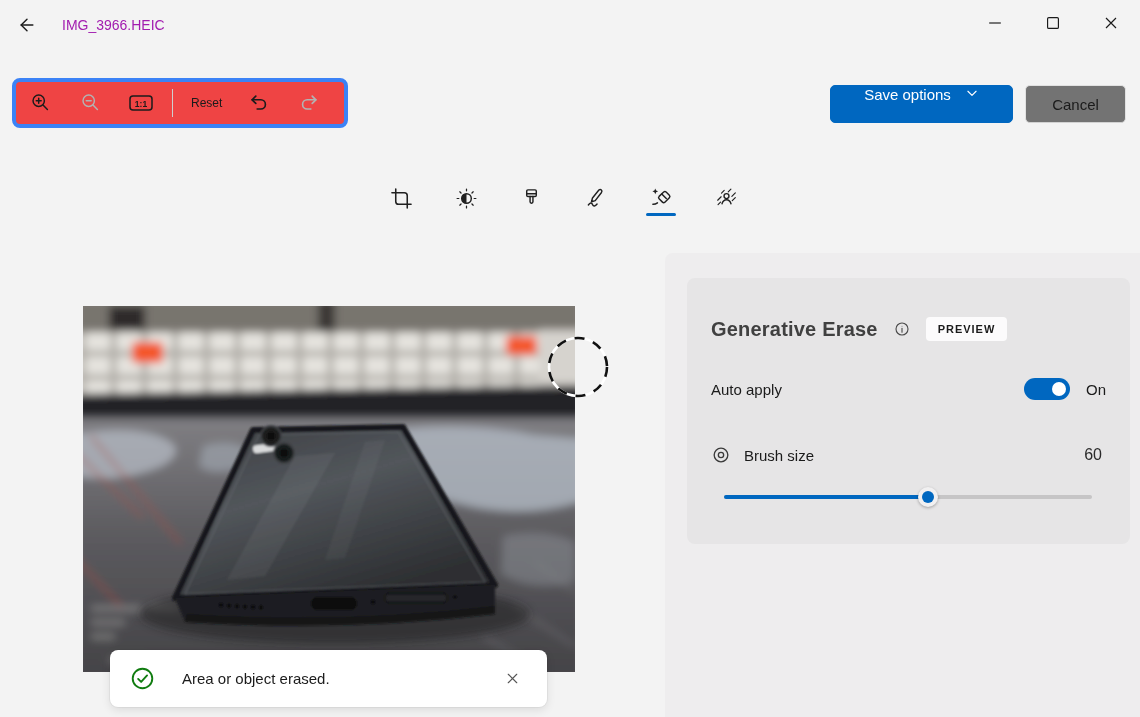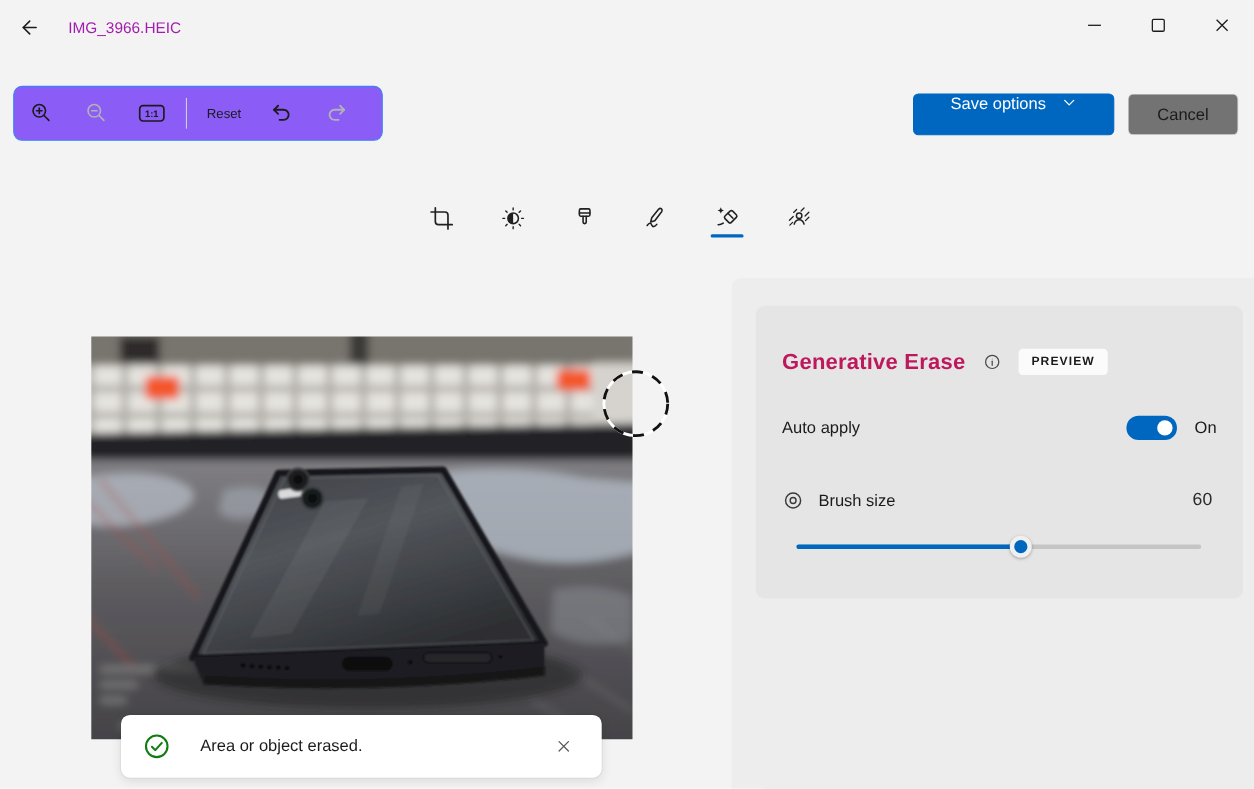--- a/index.html
+++ b/index.html
@@ -9,21 +9,21 @@
 
   
   .back-btn { position:absolute; left:10px; top:11px; width:34px; height:28px; border-radius:4px;
               display:flex; align-items:center; justify-content:center; cursor:pointer; }
   .window-title { position:absolute; left:62px; top:17px; font-size:14px; color:#a21caf; }
   .win-controls { position:absolute; right:0; top:0; display:flex; }
   .win-btn { width:58px; height:46px; display:flex; align-items:center; justify-content:center; cursor:pointer; }
 
   
   .toolbar { position:absolute; left:12px; top:78px; width:336px; height:50px;
-             background:#8b5cf6; border:1px solid #3b82f6; border-radius:8px;
+             background:#ef4444; border:4px solid #3b82f6; border-radius:8px;
              display:flex; align-items:center; }
   .tool-btn { width:50px; height:48px; display:flex; align-items:center; justify-content:center; cursor:pointer; }
   .tool-divider { width:1px; height:28px; background:#cfcfcf; margin:0 6px; }
   .reset-btn { padding:0 12px; height:48px; display:flex; align-items:center; font-size:12px; color:#1b1b1b; cursor:pointer; }
 
   
   .save-btn { position:absolute; left:830px; top:85px; width:183px; height:38px; background:#0067c0;
               border-radius:5px; display:flex; align-items:flex-start; justify-content:center; gap:14px;
               color:#ffffff; font-size:15px; cursor:pointer; border:1px solid #0067c0; }
   .cancel-btn { position:absolute; left:1025px; top:85px; width:101px; height:38px; background:#737373;
@@ -39,21 +39,21 @@
   .photo { position:absolute; left:83px; top:306px; width:492px; height:366px; cursor:crosshair; }
   .photo svg { display:block; }
   .brush-cursor { position:absolute; left:547px; top:336px; width:62px; height:62px; pointer-events:none; }
 
   
   .panel { position:absolute; left:665px; top:253px; width:475px; height:464px;
            background:#eeedee; border-top-left-radius:8px; }
   .card { position:absolute; left:22px; top:25px; width:443px; height:266px;
           background:#e6e5e6; border-radius:8px; }
   .card-title-row { position:absolute; left:24px; top:36px; height:30px; display:flex; align-items:center; gap:15px; }
-  .card-title { font-size:20px; font-weight:600; color:#be185d; letter-spacing:.2px; }
+  .card-title { font-size:20px; font-weight:600; color:#404040; letter-spacing:.2px; }
   .preview-badge { background:#fcfbfc; border-radius:4px; padding:6px 12px; font-size:11px; font-weight:bold;
                    letter-spacing:.09em; color:#1b1b1b; }
   .auto-row { position:absolute; left:24px; right:24px; top:96px; height:30px; display:flex; align-items:center;justify-content:flex-end; }
   .row-label { font-size:15px; color:#1b1b1b; }
   .toggle { margin-left:auto; width:46px; height:22px; border-radius:11px; background:#0067c0; position:relative; cursor:pointer; }
   .toggle-knob { position:absolute; right:4px; top:4px; width:14px; height:14px; border-radius:50%; background:#ffffff; }
   .toggle-state { margin-left:16px; font-size:15px; }
   .brush-row { position:absolute; left:24px; right:28px; top:162px; height:30px; display:flex; align-items:center; gap:13px; }
   .brush-value { margin-left:auto; font-size:16px; color:#2a2a2a; }
   .slider { position:absolute; left:37px; right:38px; top:209px; height:20px; cursor:pointer; }

